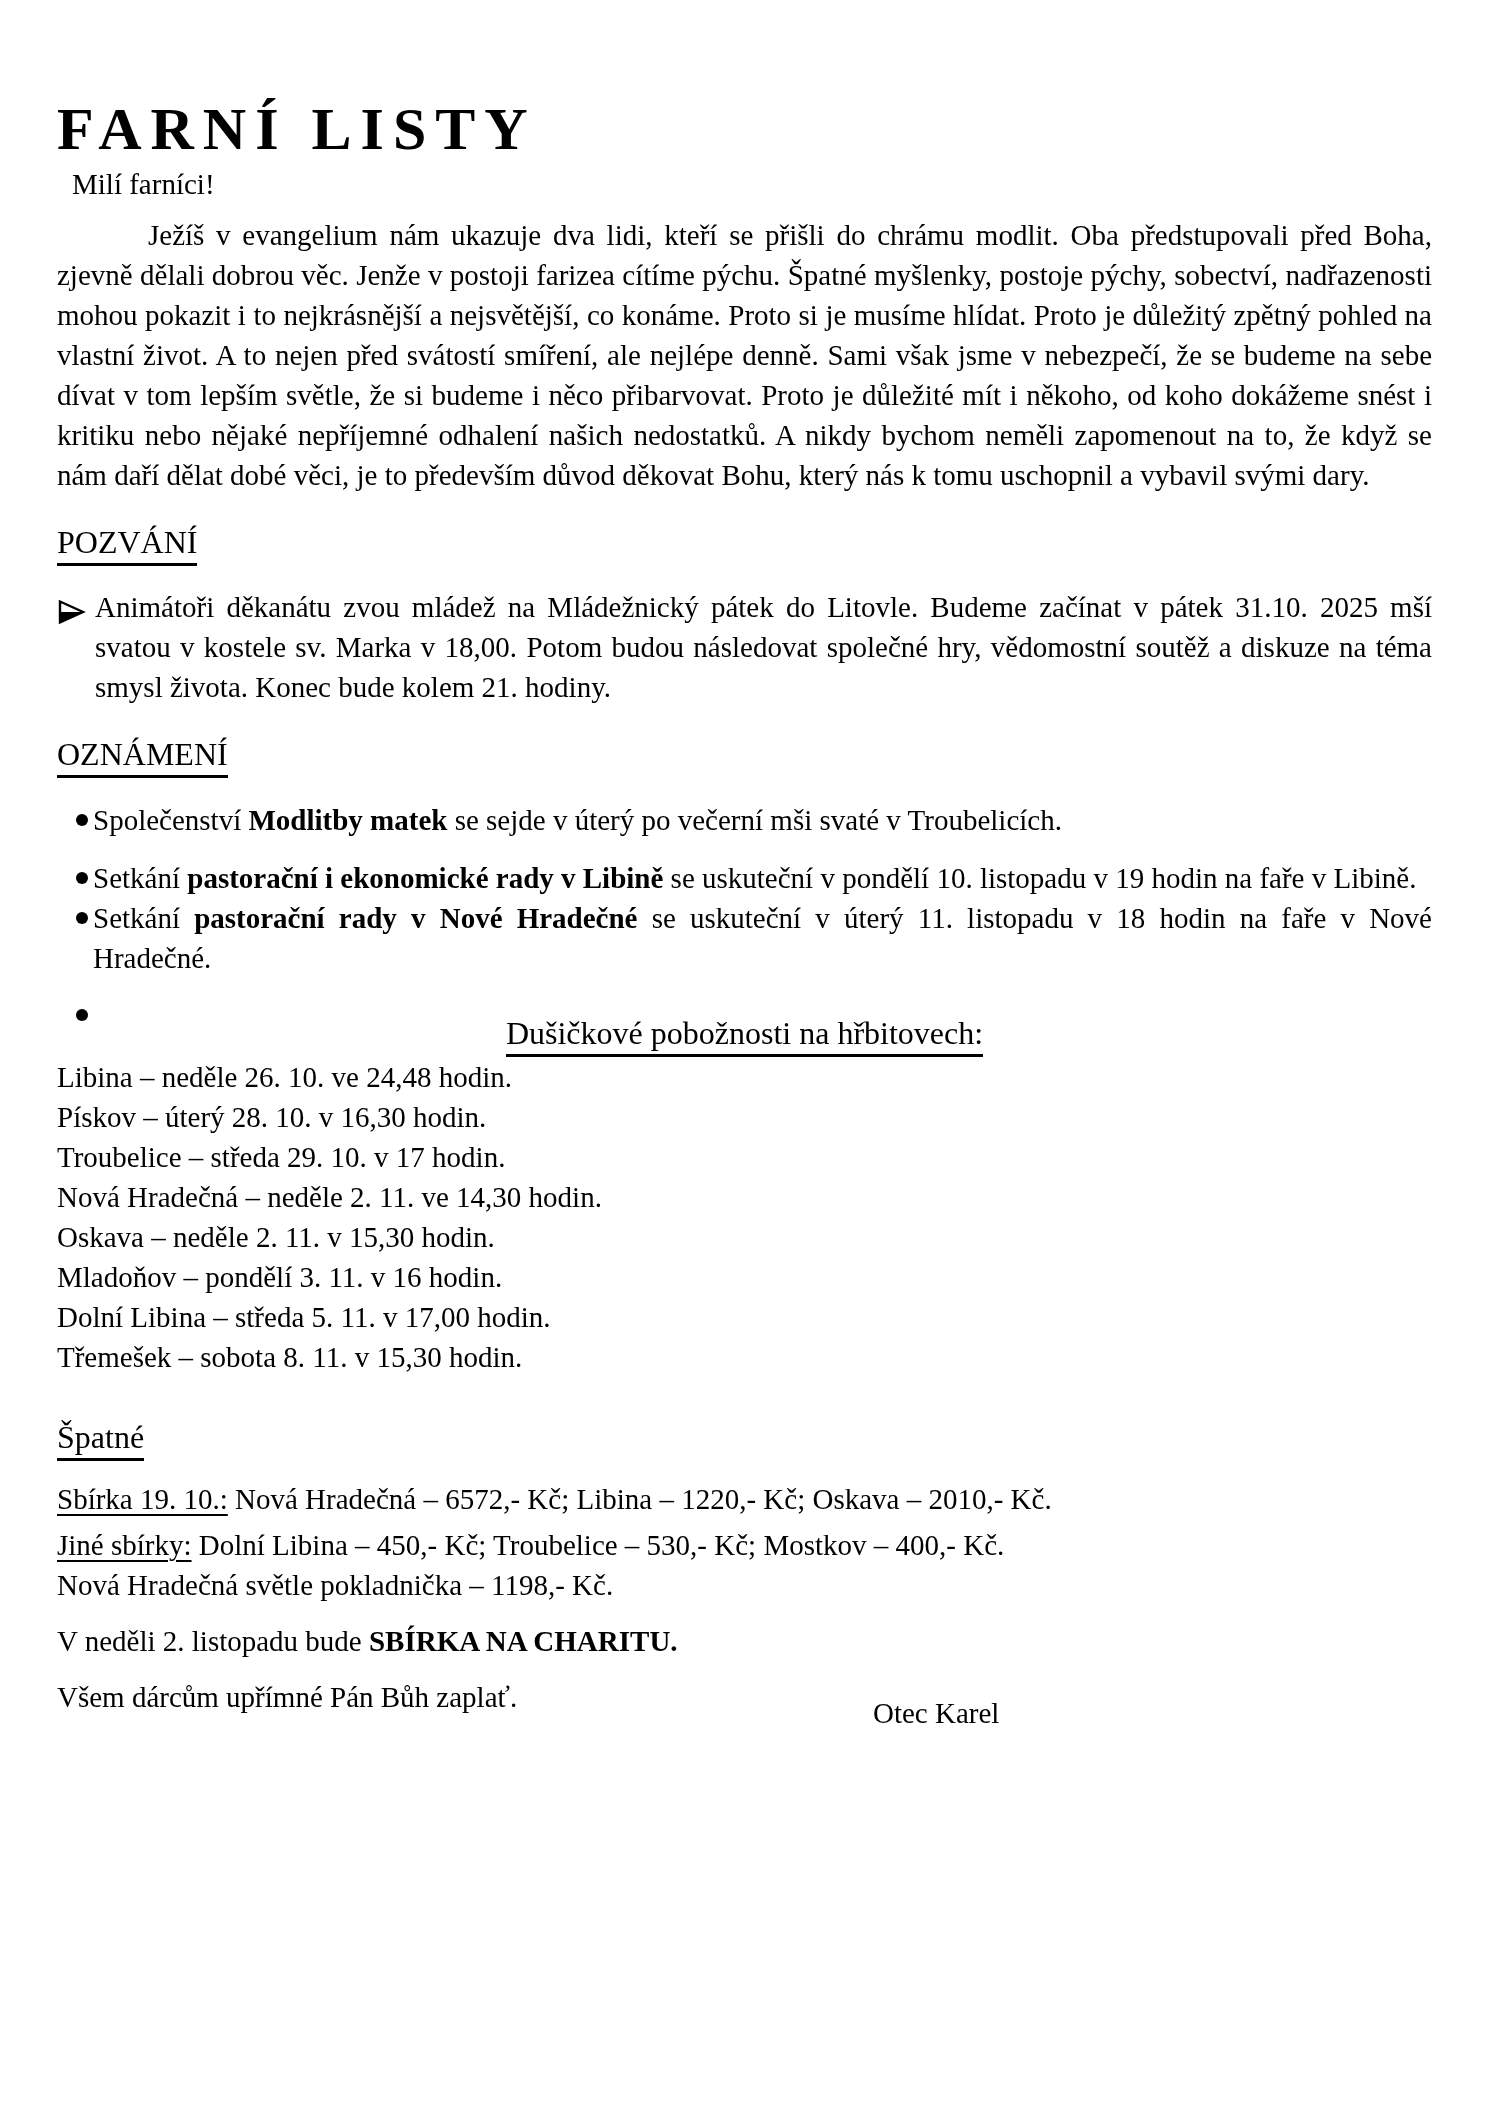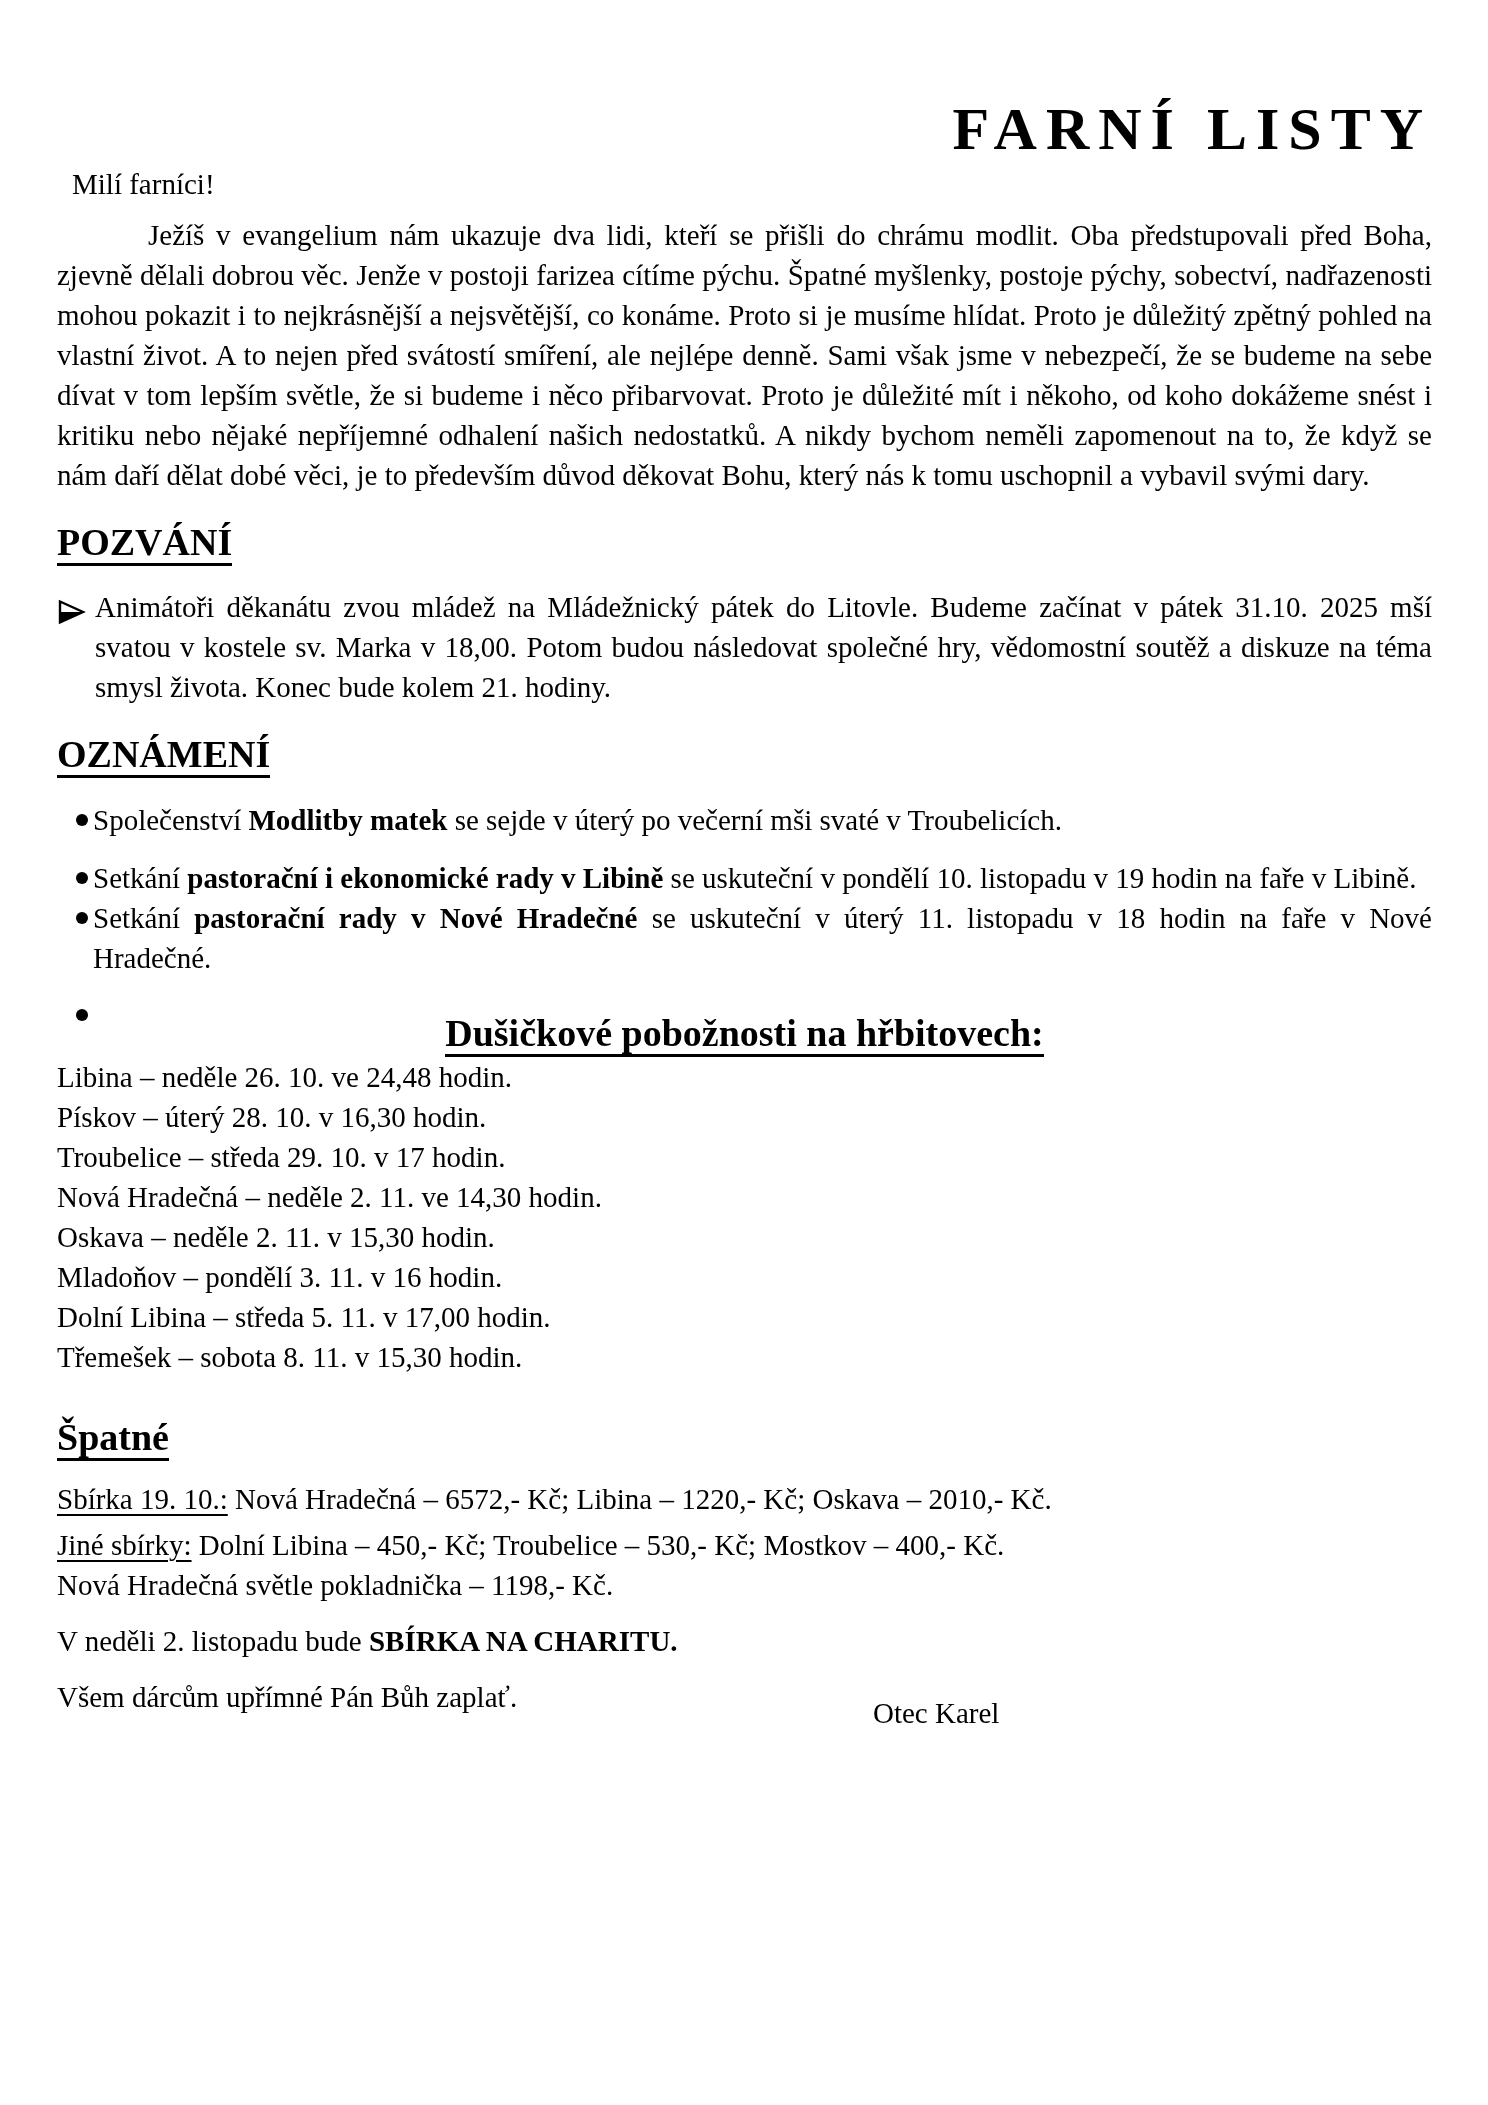--- a/index.html
+++ b/index.html
@@ -7,29 +7,29 @@
   body {
     width:1488px; height:2105px;
     color:#000;
     font-family:"Liberation Serif","DejaVu Serif",serif;
     font-size:29px; line-height:40px;
     overflow:hidden;
   }
   .page { width:100%; height:100%; padding:94px 56px 0 57px; }
 
   .title {
-    text-align:right;
+    text-align:left;
     font-size:60px; font-weight:700;
     letter-spacing:9px; line-height:70px;
     white-space:nowrap;
   }
   .salutation { margin-left:15px; }
   .intro { text-align:justify; text-indent:91px; margin-top:11px; }
 
-  .section-heading { font-size:38px; line-height:40px; font-weight:700; }
+  .section-heading { font-size:32px; line-height:40px; font-weight:400; }
   .section-heading .hl { display:inline-block; border-bottom:3px solid #000; padding-bottom:1px; }
   .h-pozvani   { margin-top:27px; }
   .h-oznameni  { margin-top:27px; }
   .h-dusickove { margin-top:35px;text-align:center; }
   .h-sbirky    { margin-top:40px; }
 
   .arrow-item { position:relative; padding-left:38px; text-align:justify; margin-top:21px; }
   .arrow-marker { position:absolute; left:1px; top:8px; width:28px; height:26px; display:block; }
 
   .bullet-item { position:relative; padding-left:36px; text-align:justify; }

